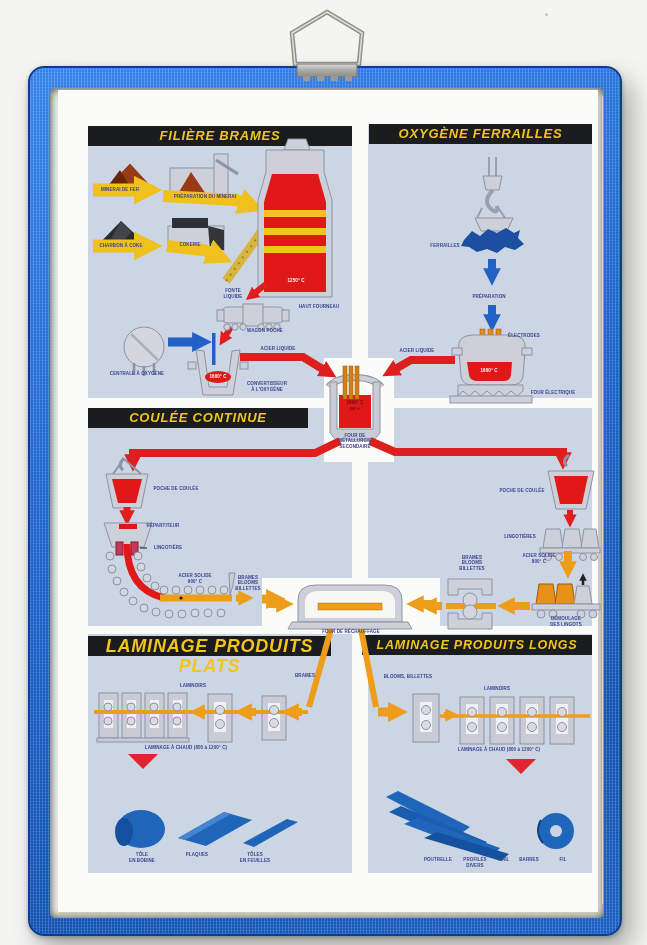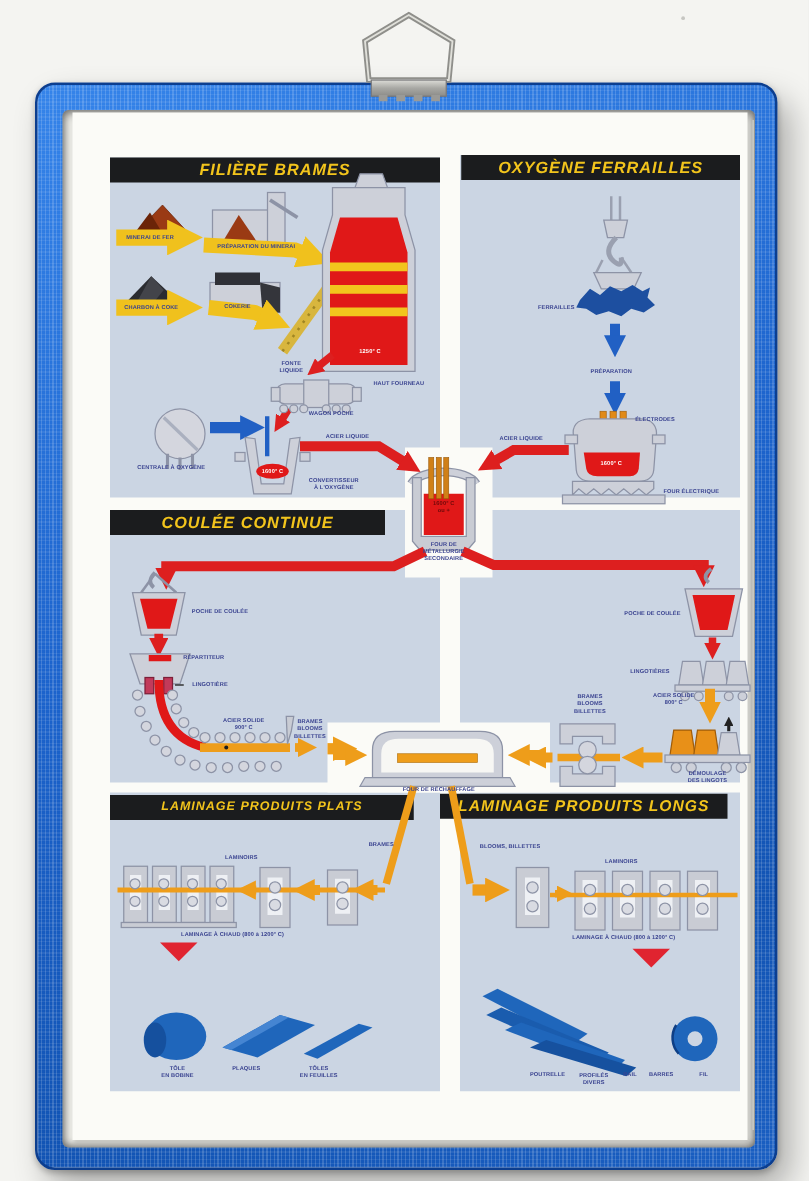--- a/index.html
+++ b/index.html
@@ -48,22 +48,22 @@
   <div class="panel" style="left:88px;top:634px;width:264px;height:239px"></div>
   <div class="panel" style="left:368px;top:634px;width:224px;height:239px"></div>
 
   <div class="wbox" style="left:352px;top:124px;width:16px;height:750px"></div>
   <div class="wbox" style="left:324px;top:358px;width:70px;height:104px"></div>
   <div class="wbox" style="left:262px;top:578px;width:178px;height:56px"></div>
 
   <div class="hdr" style="left:88px;top:126px;width:264px">FILIÈRE BRAMES</div>
   <div class="hdr" style="left:369px;top:124px;width:223px">OXYGÈNE FERRAILLES</div>
   <div class="hdr" style="left:88px;top:408px;width:220px">COULÉE CONTINUE</div>
-  <div class="hdr" style="left:88px;top:636px;width:243px;font-size:10px">LAMINAGE PRODUITS PLATS</div>
-  <div class="hdr" style="left:352px;top:635px;width:230px;font-size:12.5px">LAMINAGE PRODUITS LONGS</div>
+  <div class="hdr" style="left:88px;top:636px;width:243px;font-size:18px">LAMINAGE PRODUITS PLATS</div>
+  <div class="hdr" style="left:362px;top:635px;width:230px;font-size:12.5px">LAMINAGE PRODUITS LONGS</div>
 
   <svg class="layer" width="647" height="945" viewBox="0 0 647 945">
     <defs>
       <marker id="mY" viewBox="0 0 10 10" refX="5" refY="5" markerWidth="2.2" markerHeight="2.2" orient="auto">
           <path d="M0,0L10,5L0,10z" fill="#f0c11d"></path>
         </marker>
       <marker id="mR" viewBox="0 0 10 10" refX="5" refY="5" markerWidth="2.2" markerHeight="2.2" orient="auto">
           <path d="M0,0L10,5L0,10z" fill="#dd1f1f"></path>
         </marker>
       <marker id="mO" viewBox="0 0 10 10" refX="5" refY="5" markerWidth="2.2" markerHeight="2.2" orient="auto">

